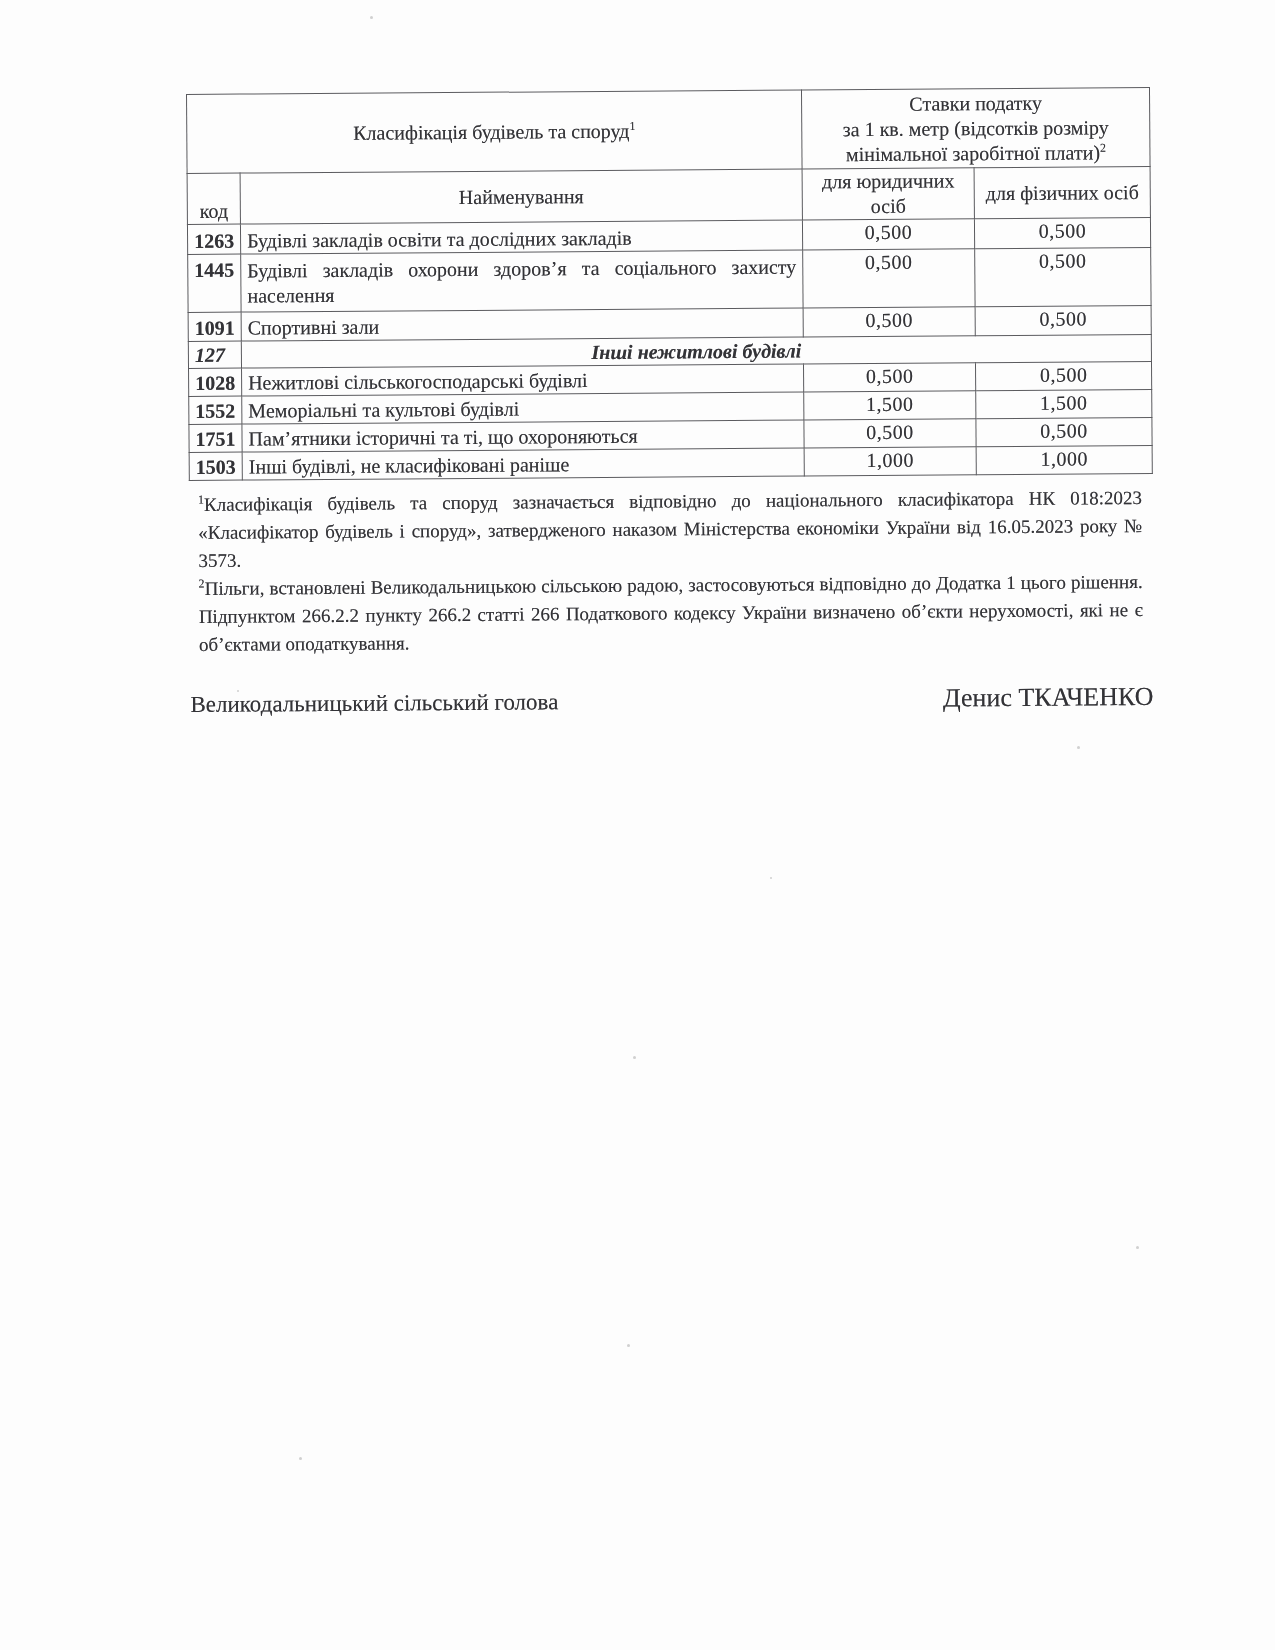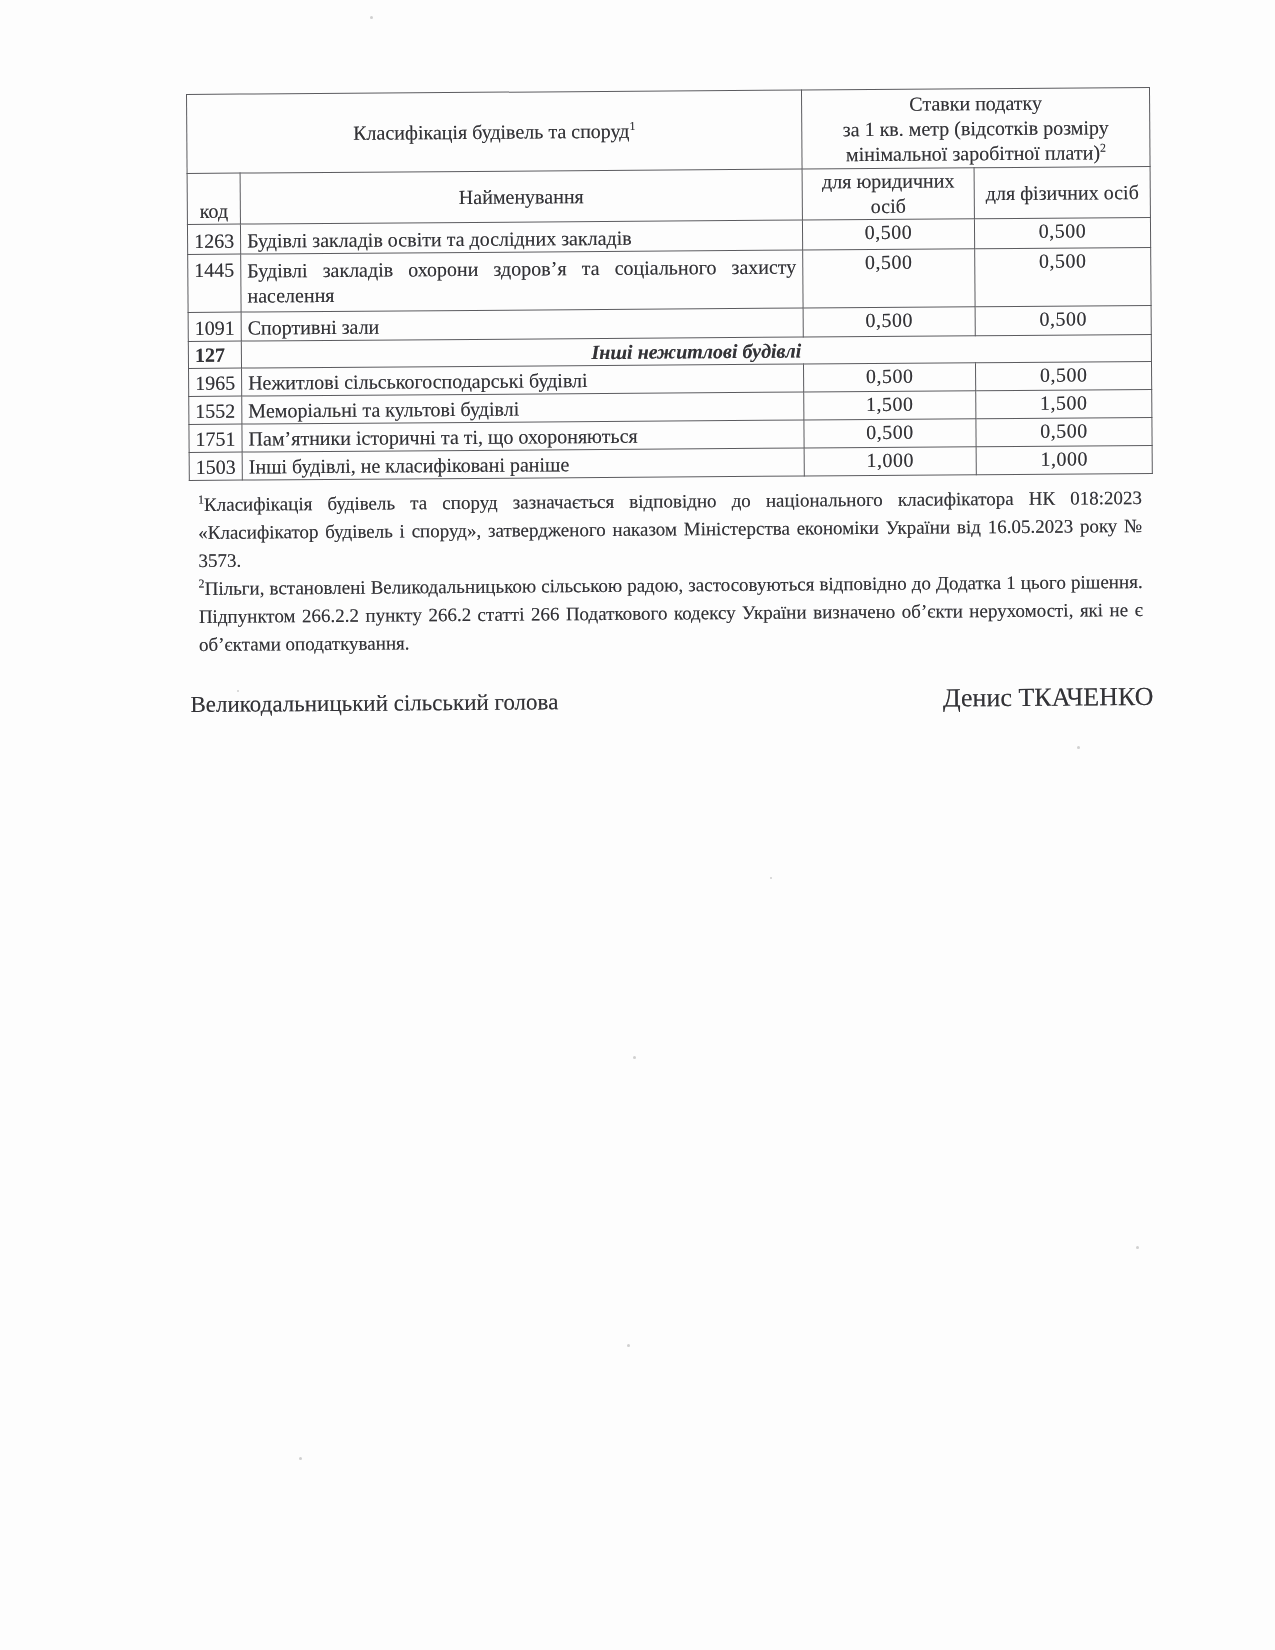--- a/index.html
+++ b/index.html
@@ -31,25 +31,25 @@
   tr.row-group{height:79px;}
   tr.row-subhead{height:51px;}
 
   td.group-left{text-align:center;vertical-align:middle;font-size:20px;}
   td.group-right{text-align:center;vertical-align:middle;font-size:20px;line-height:26px;padding:0 2px;}
   sup{font-size:12px;line-height:0;}
 
   td.subhead{text-align:center;vertical-align:middle;font-size:20px;line-height:24px;padding:0 4px;}
   td.subhead-code{text-align:center;vertical-align:bottom;padding-bottom:3px;font-size:20px;margin-top:12px;}
 
-  td.cell-code{vertical-align:bottom;padding-bottom:2px;}
+  td.cell-code{vertical-align:bottom;padding-bottom:2px;font-weight:bold;}
   td.cell-name{text-align:justify;vertical-align:bottom;padding-bottom:2px;padding-left:7px;padding-right:8px;}
   td.cell-rate{text-align:center;vertical-align:top;padding-top:1px;letter-spacing:.5px;}
   td.cell-section{font-weight:bold;font-style:italic;text-align:center;vertical-align:middle;font-size:20px;}
-  td.cell-code-section{font-weight:bold;text-align:left;vertical-align:middle;padding-left:4px;}
+  td.cell-code-section{font-weight:bold;font-style:italic;text-align:left;vertical-align:middle;padding-left:4px;}
 
   .footnotes{
     margin-top:10px;
     padding-left:9px;padding-right:10px;
     font-size:19px;line-height:28px;
     text-align:justify;
   }
   .footnote{margin:0;}
   .signature{
     margin-top:30px;
@@ -111,21 +111,21 @@
       <td class="cell-rate">0,500</td>
       <td class="cell-rate">0,500</td>
     </tr>
 
     <tr style="height:27px">
       <td class="cell-code-section">127</td>
       <td colspan="3" class="cell-section">Інші нежитлові будівлі</td>
     </tr>
 
     <tr style="height:28px">
-      <td class="cell-code">1965</td>
+      <td class="cell-code">1028</td>
       <td class="cell-name">Нежитлові сільськогосподарські будівлі</td>
       <td class="cell-rate">0,500</td>
       <td class="cell-rate">0,500</td>
     </tr>
 
     <tr style="height:28px">
       <td class="cell-code">1552</td>
       <td class="cell-name">Меморіальні та культові будівлі</td>
       <td class="cell-rate">1,500</td>
       <td class="cell-rate">1,500</td>

